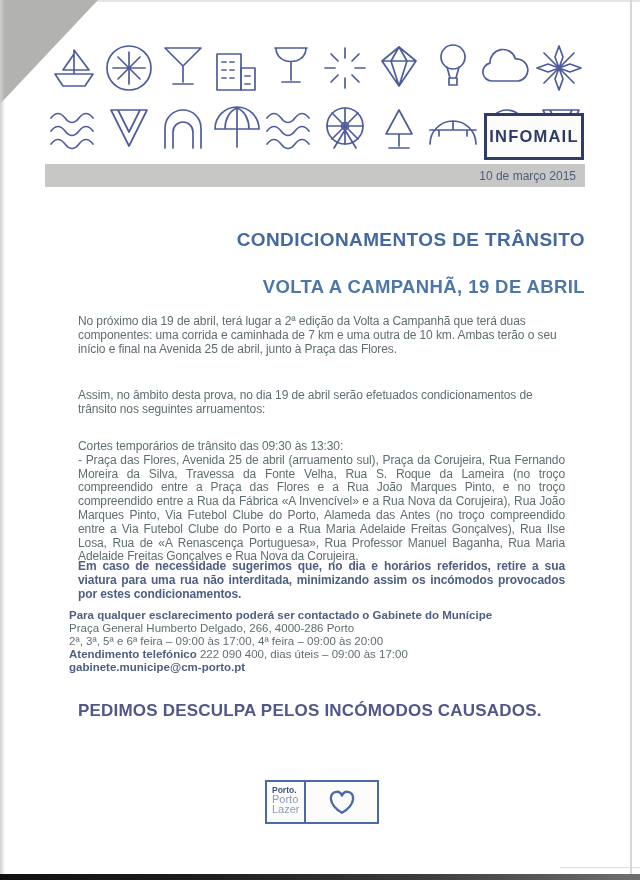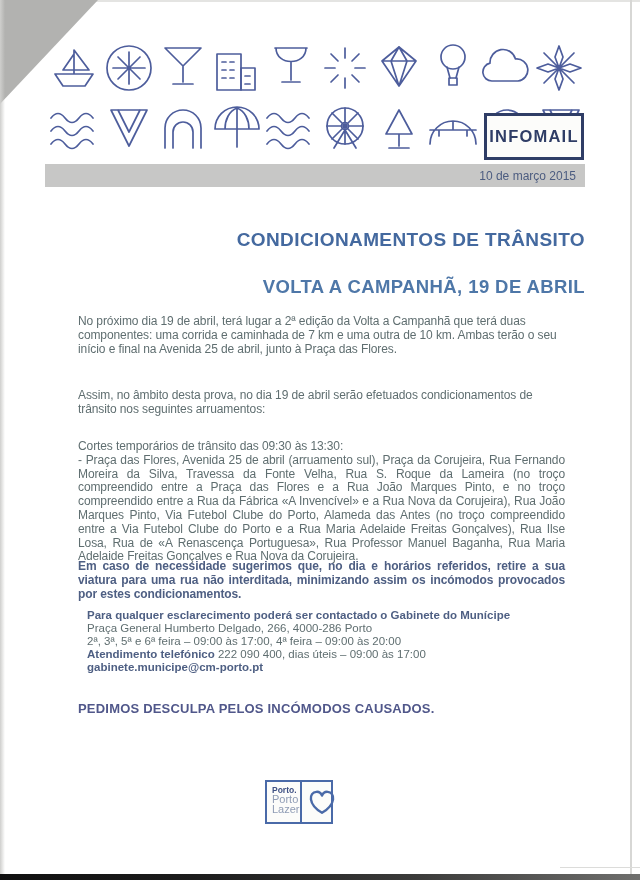--- a/index.html
+++ b/index.html
@@ -36,28 +36,28 @@
   
   .para{position:absolute;left:78px;width:487px;font-size:12px;line-height:13.8px;
     color:#5f6e70;letter-spacing:-0.1px;}
   .p1{top:315px;}
   .p2{top:381px;margin-top:8px;}
   .p3{top:404px;}
   .p4{top:440px;}
   .p4 .just{text-align:justify;}
   .p5{top:560px;font-weight:bold;color:#4e5f83;text-align:justify;}
   
-  .contact{position:absolute;left:87px;top:609px;width:487px;font-size:11.5px;line-height:13px;
+  .contact{position:absolute;left:69px;top:609px;width:487px;font-size:11.5px;line-height:13px;
     color:#5f6e70;}
   .contact .b{font-weight:bold;color:#4e5f83;}
   
-  .closing{position:absolute;left:78px;top:701px;width:500px;font-size:13px;font-weight:bold;
+  .closing{position:absolute;left:78px;top:701px;width:500px;font-size:17px;font-weight:bold;
     color:#50578a;letter-spacing:0.2px;}
   
-  .logo{position:absolute;left:265px;top:780px;width:68px;height:44px;
+  .logo{position:absolute;left:265px;top:780px;width:114px;height:44px;
     border:2.5px solid #4a6aa8;display:flex;background:#fcfcfa;box-sizing:border-box;}
   .logo-left{width:39px;border-right:2.5px solid #4a6aa8;padding:3px 0 0 5px;box-sizing:border-box;}
   .logo-l1{font-size:8.5px;font-weight:bold;color:#3f5184;line-height:10px;}
   .logo-l2,.logo-l3{font-size:11px;color:#8f9cb5;line-height:9.5px;}
   .logo-right{flex:1;display:flex;align-items:center;justify-content:center;}
 </style>
 </head>
 <body>
 
 <div class="page">

